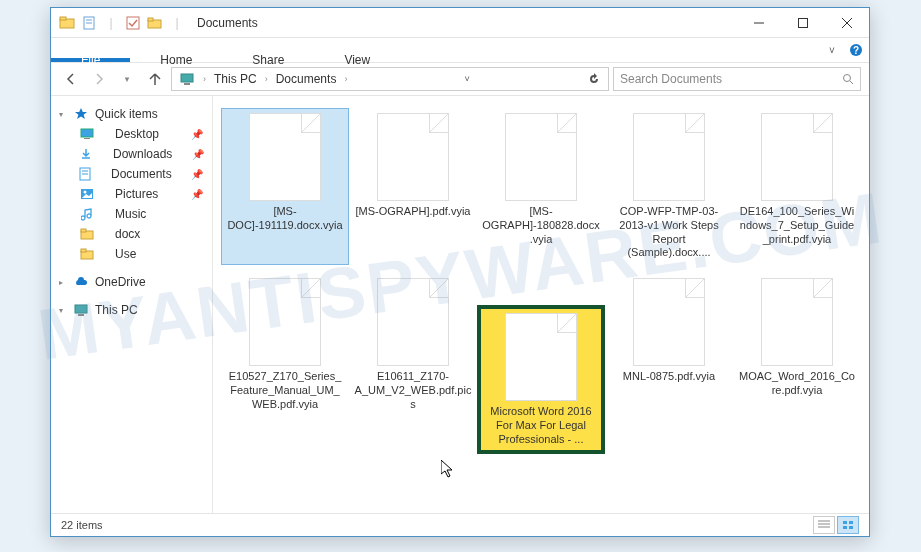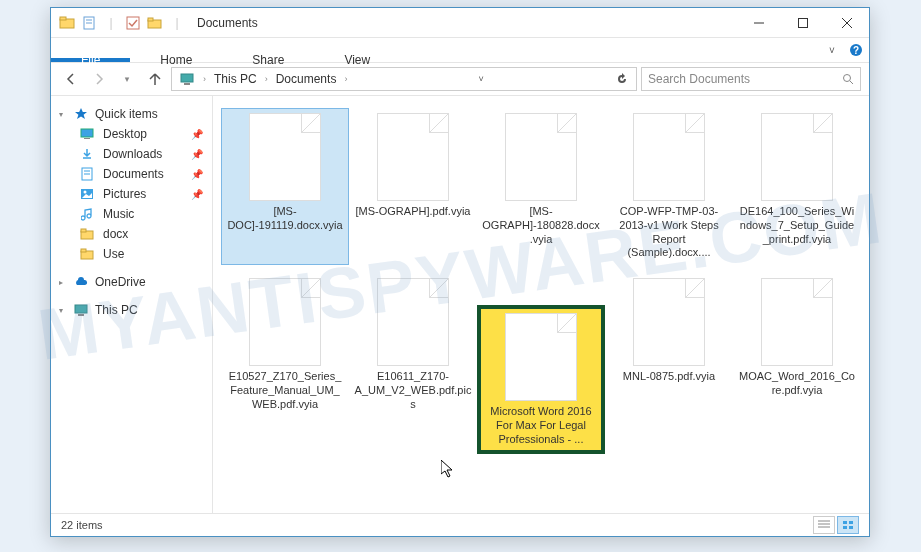--- a/index.html
+++ b/index.html
@@ -48,38 +48,38 @@
 .navbtn { width: 24px; height: 24px; display: flex; align-items: center; justify-content: center; color: #555; }
 .navbtn.disabled { color: #bbb; }
 .breadcrumb {
   flex: 1; height: 24px; border: 1px solid #ccc; display: flex; align-items: center;
   padding: 0 4px; gap: 2px;
 }
 .breadcrumb span { padding: 0 3px; color: #333; }
 .breadcrumb .sep { color: #888; font-size: 9px; }
 .breadcrumb .refresh { margin-left: auto; color: #555; padding: 0 4px; }
 .searchbox {
-  width: 220px; height: 24px; border: 1px solid #ccc; display: flex; align-items: center;
+  width: 248px; height: 24px; border: 1px solid #ccc; display: flex; align-items: center;
   padding: 0 6px; color: #888;
 }
 .searchbox span:last-child { margin-left: auto; }
 
 
 .content { display: flex; height: calc(100% - 30px - 25px - 33px - 23px); }
 
 
 .sidebar {
   width: 162px; border-right: 1px solid #e5e5e5; overflow-y: auto;
   font-size: 12px; padding: 8px 0;
 }
 .side-group { margin-bottom: 8px; }
 .side-head { display: flex; align-items: center; padding: 2px 8px; gap: 6px; color: #333; }
 .side-head .chev { color: #888; font-size: 8px; width: 8px; }
 .side-head .ico { width: 16px; height: 16px; display: flex; align-items: center; justify-content: center; }
-.side-item { display: flex; align-items: center; padding: 2px 8px 2px 28px; gap: 8px; color: #333; }
+.side-item { display: flex; align-items: center; padding: 2px 8px 2px 28px; gap: 20px; color: #333; }
 .side-item .ico { width: 16px; height: 16px; display: flex; align-items: center; justify-content: center; font-size: 12px; }
 .side-item .pin { margin-left: auto; color: #888; font-size: 10px; }
 .quick { color: #1979ca; }
 .onedrive { color: #1979ca; }
 
 
 .filegrid {
   flex: 1; overflow-y: auto; padding: 12px 8px;
   display: grid; grid-template-columns: repeat(5, 1fr); gap: 8px 0;
   align-content: start;

